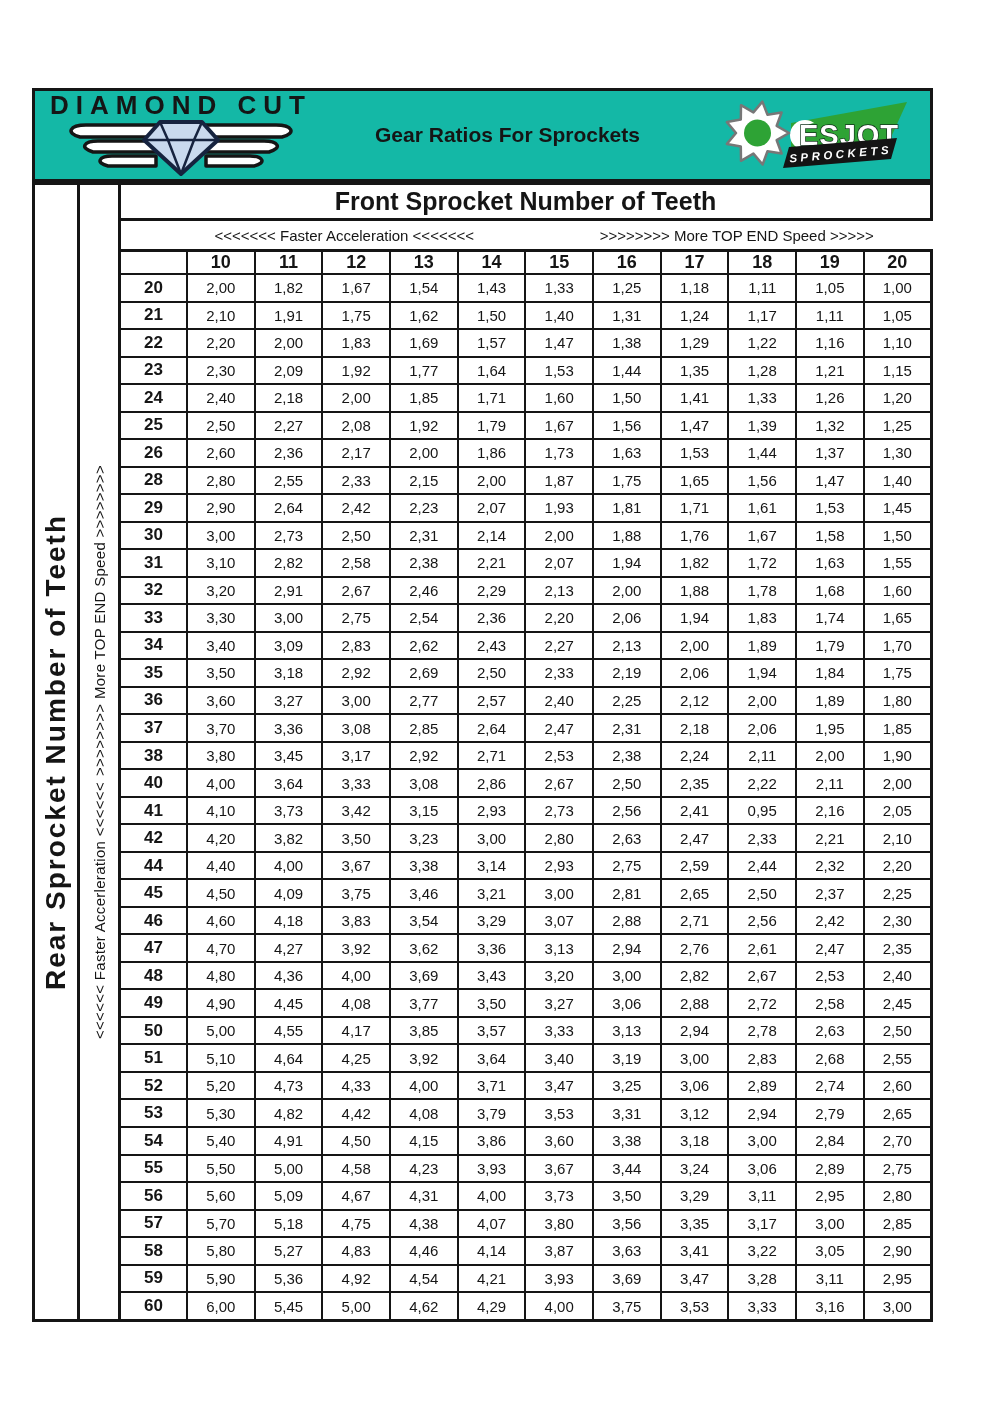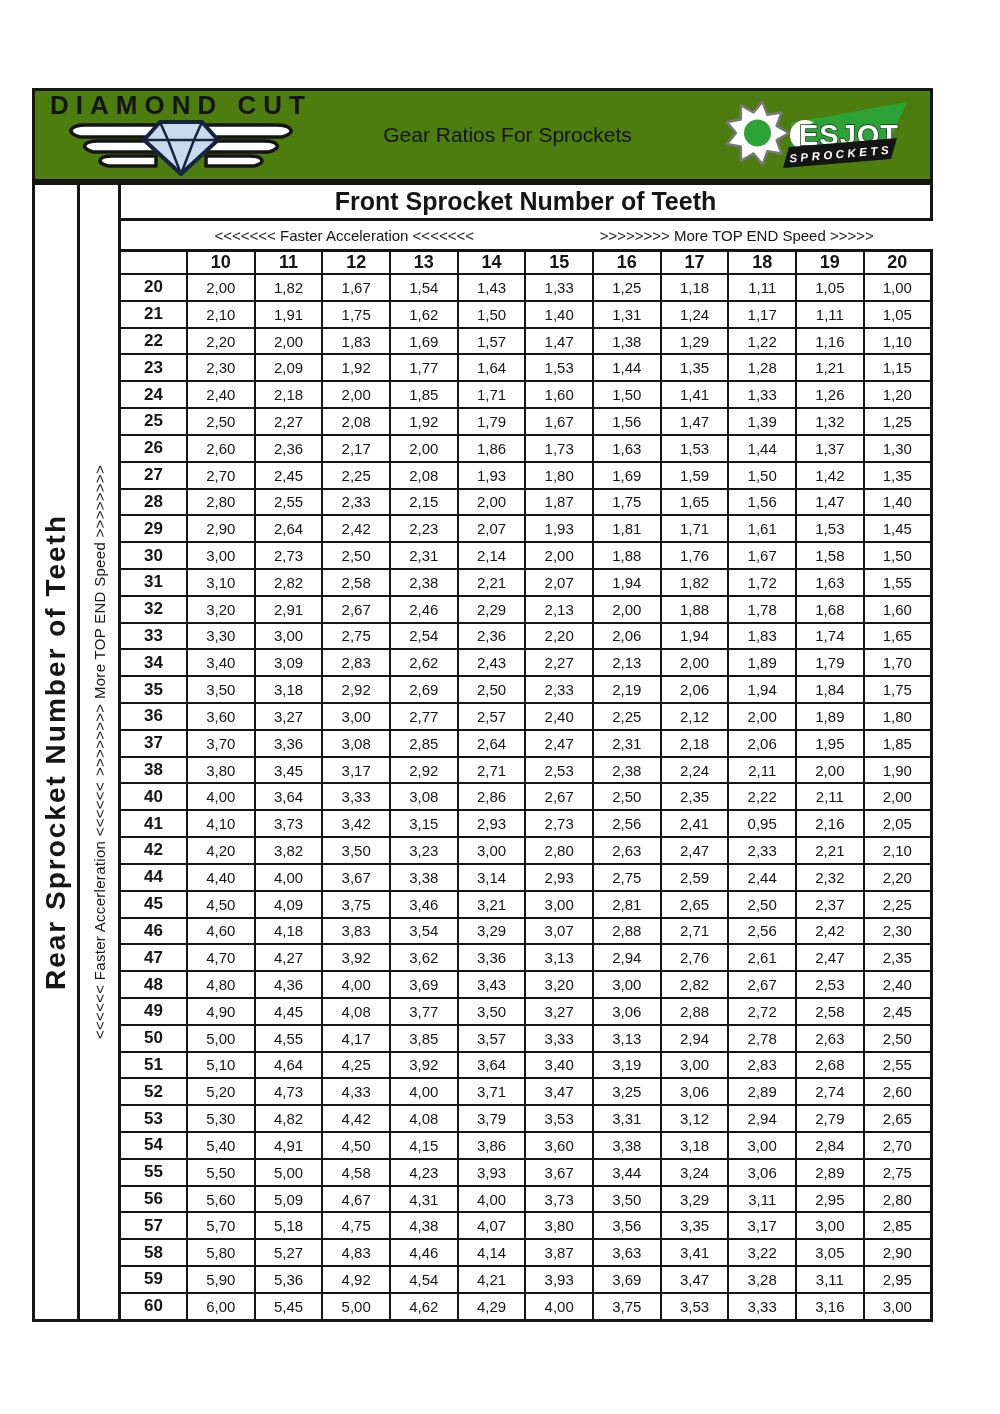--- a/index.html
+++ b/index.html
@@ -2,27 +2,27 @@
 <html><head>
 <meta charset="utf-8">
 <style>
   * { box-sizing: border-box; margin: 0; padding: 0; }
   html,body { width:1000px; height:1414px; background:#ffffff; }
   body { font-family:"Liberation Sans", sans-serif; color:#151515; position:relative; }
 
   
   .header-box{
     position:absolute; left:32px; top:88px; width:901px; height:94px;
-    border:3px solid #151515; background:#4d7c0f;
+    border:3px solid #151515; background:#14b8a6;
     display:flex; align-items:center; padding:0 14px 0 20px;
   }
   .brand{ width:252px; display:flex; flex-direction:column; align-items:center; }
   .brand-name{ font-weight:bold; font-size:26px; letter-spacing:7px; line-height:1; white-space:nowrap; }
   .brand svg{ margin-top:-2px; }
-  .main-title{ flex:1; text-align:center; font-size:21px; font-weight:normal; padding-right:10px; }
+  .main-title{ flex:1; text-align:center; font-size:21px; font-weight:bold; padding-right:10px; }
   .esjot{ width:198px; display:flex; justify-content:center; }
 
   
   .table-wrap{
     position:absolute; left:32px; top:182px; width:901px; height:1140px;
     display:flex; background:#fff;
   }
   .rear-col{
     width:45px; border:3px solid #151515; border-right:0;
     display:flex; align-items:center; justify-content:center;
@@ -231,34 +231,20 @@
             <td>2,00</td>
             <td>1,86</td>
             <td>1,73</td>
             <td>1,63</td>
             <td>1,53</td>
             <td>1,44</td>
             <td>1,37</td>
             <td>1,30</td>
           </tr>
           <tr>
-            <th>27</th>
-            <td>2,70</td>
-            <td>2,45</td>
-            <td>2,25</td>
-            <td>2,08</td>
-            <td>1,93</td>
-            <td>1,80</td>
-            <td>1,69</td>
-            <td>1,59</td>
-            <td>1,50</td>
-            <td>1,42</td>
-            <td>1,35</td>
-          </tr>
-          <tr>
             <th>28</th>
             <td>2,80</td>
             <td>2,55</td>
             <td>2,33</td>
             <td>2,15</td>
             <td>2,00</td>
             <td>1,87</td>
             <td>1,75</td>
             <td>1,65</td>
             <td>1,56</td>

